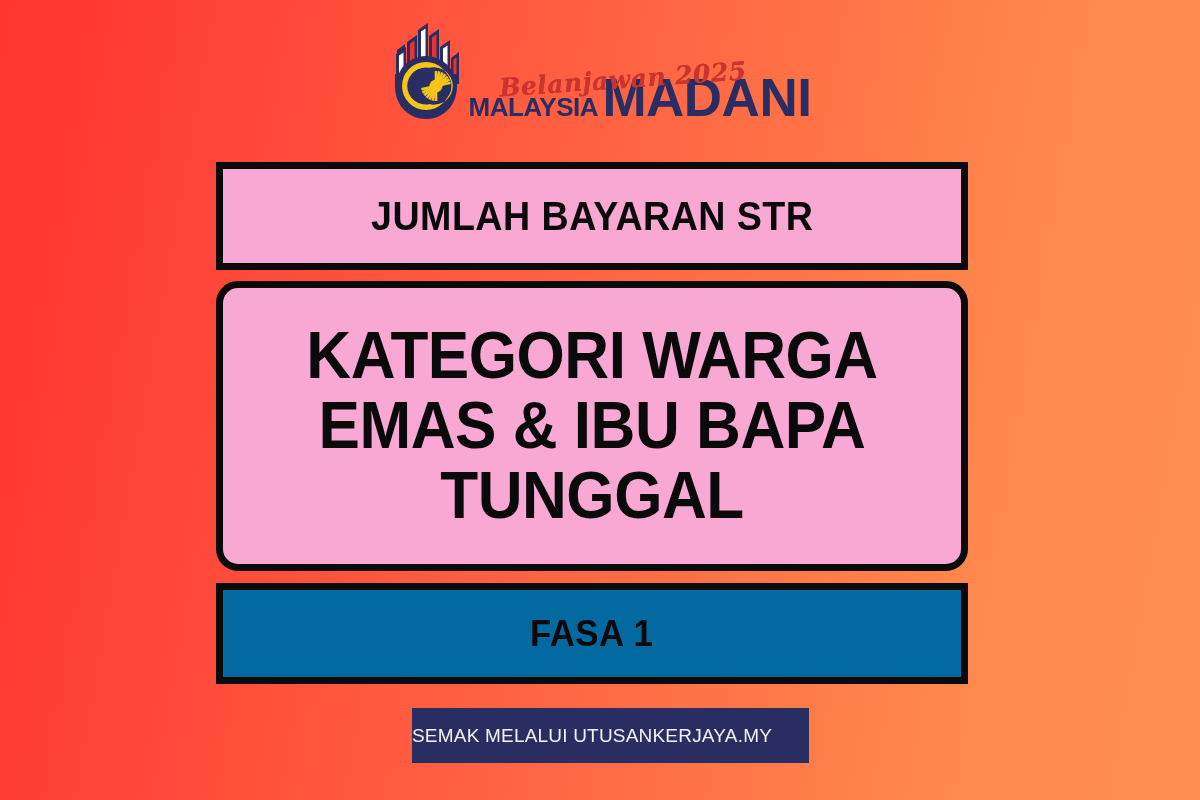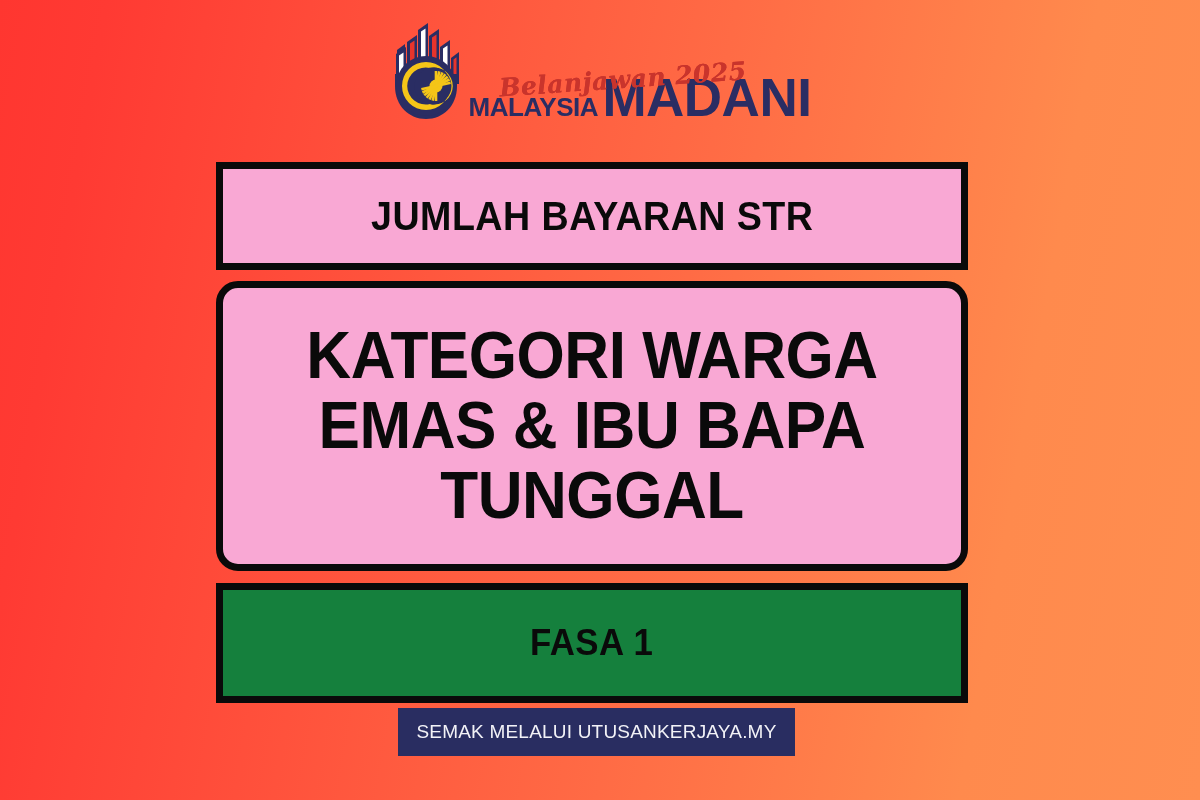--- a/index.html
+++ b/index.html
@@ -71,34 +71,34 @@
     font-weight:bold;
     font-family:"Liberation Sans", sans-serif;
     transform: scaleX(0.94);
   }
   #panel-1 { top:162px;  height:108px; }
   #panel-1 .txt { font-size:40px; letter-spacing:0.5px; }
 
   #panel-2 { top:281px;  height:290px;border-radius:22px; }
   #panel-2 .txt { font-size:66px; line-height:1.06; letter-spacing:-0.5px; }
 
-  #panel-3 { top:583px;  height:120px; background:#15803d; }
+  #panel-3 { top:583px;  height:101px; background:#0369a1; }
   #panel-3 .txt { font-size:37px; letter-spacing:0.5px; }
 
   
   .footer-banner {
     position:absolute;
-    left:398px;
+    left:412px;
     top:708px;
     width:397px;
-    height:48px;
+    height:55px;
     background:#292D61;
     display:flex;
     align-items:center;
-    justify-content:center;
+    justify-content:flex-start;
   }
   .footer-banner .txt {
     color:#F2F2F7;
     font-size:19px;
     font-family:"Liberation Sans", sans-serif;
     font-weight:normal;
     letter-spacing:0.2px;
     white-space:nowrap;
   }
 </style>

